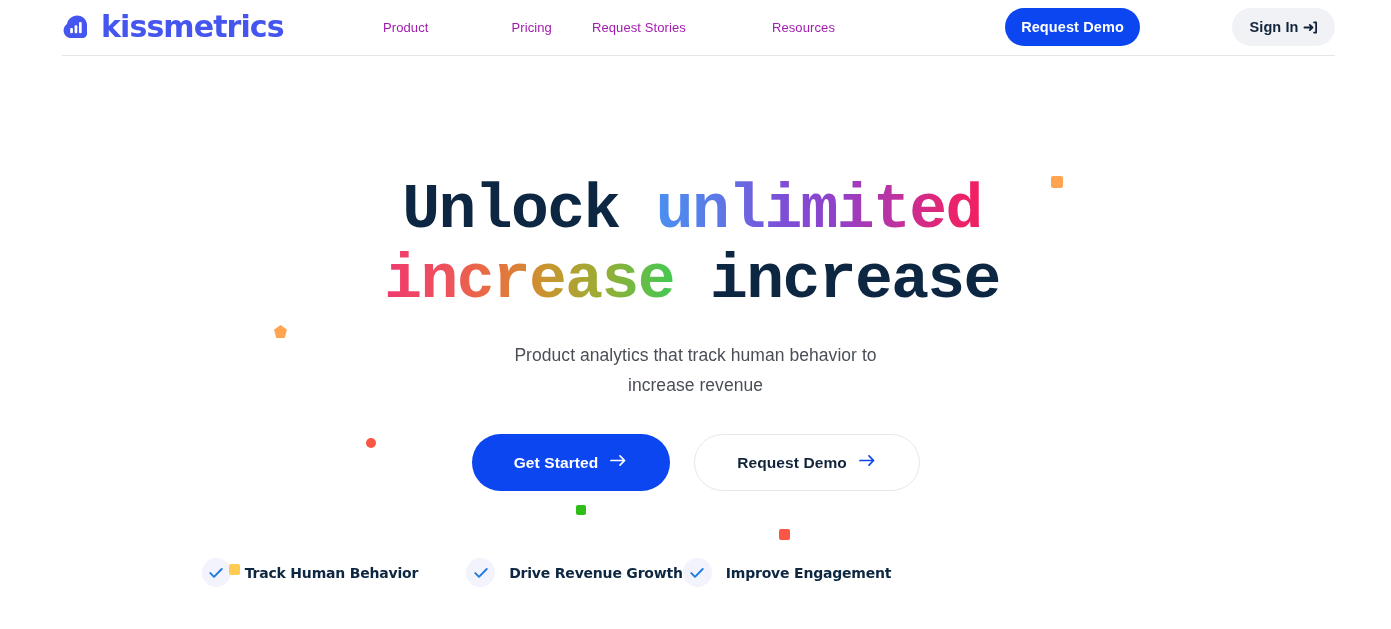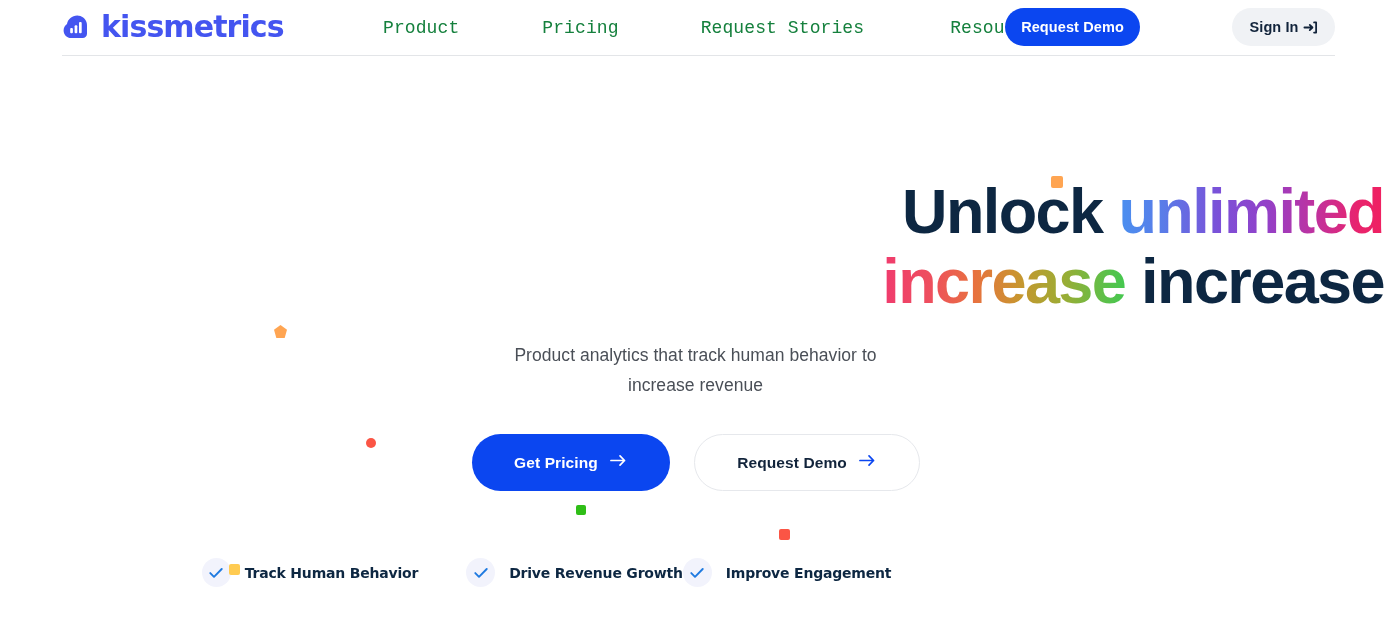--- a/index.html
+++ b/index.html
@@ -58,29 +58,28 @@
   .nav {
     position: absolute;
     left: 383px;
     top: 0;
     height: 55px;
     display: flex;
     align-items: center;
     gap: 0;
   }
   .nav-item {
-    font-size: 18px;
-    color: #15803d;
+    font-size: 13px;
+    color: #a21caf;
     letter-spacing: 0.1px;
     cursor: pointer;
     white-space: nowrap;
-    font-family: Liberation Mono, monospace;
   }
   .nav-item.n0 { margin-right: 83px; }
-  .nav-item.n1 { margin-right: 82px; }
+  .nav-item.n1 { margin-right: 40px; }
   .nav-item.n2 { margin-right: 86px; }
 
   .btn-demo-top {
     position: absolute;
     left: 1005px;
     top: 8px;
     width: 135px;
     height: 38px;
     border-radius: 19px;
     background: #0b46f0;
@@ -124,22 +123,22 @@
     top: 55px; left: 0;
     width: 1391px;
     height: 574px;
   }
 
   .headline {
     position: absolute;
     left: 0;
     top: 121px;
     width: 1384px;
-    text-align: right;
-    font-family: Liberation Sans, sans-serif;
+    text-align: center;
+    font-family: Liberation Mono, monospace;
     font-weight: 700;
     font-size: 63px;
     line-height: 70px;
     letter-spacing: -1.6px;
     color: #0d2742;
   }
   .grad {
     -webkit-background-clip: text;
     background-clip: text;
     -webkit-text-fill-color: transparent;
@@ -294,21 +293,21 @@
       <span class="grad grad-revenue">increase</span><span> increase</span>
     </h1>
 
     <p class="subtitle">
       <span>Product analytics that track human behavior to</span><br>
       <span>increase revenue</span>
     </p>
 
     <div class="cta-row">
       <button class="btn-cta btn-primary">
-        <span>Get Pricing</span>
+        <span>Get Started</span>
         <span>
           <svg width="17" height="15" viewBox="0 0 18 14">
             <path d="M1 7h14.4M10.6 2.2L15.4 7l-4.8 4.8" stroke="#ffffff" stroke-width="1.8" fill="none" stroke-linecap="round" stroke-linejoin="round"></path>
           </svg>
         </span>
       </button>
 
       <button class="btn-cta btn-secondary">
         <span>Request Demo</span>
         <span>

